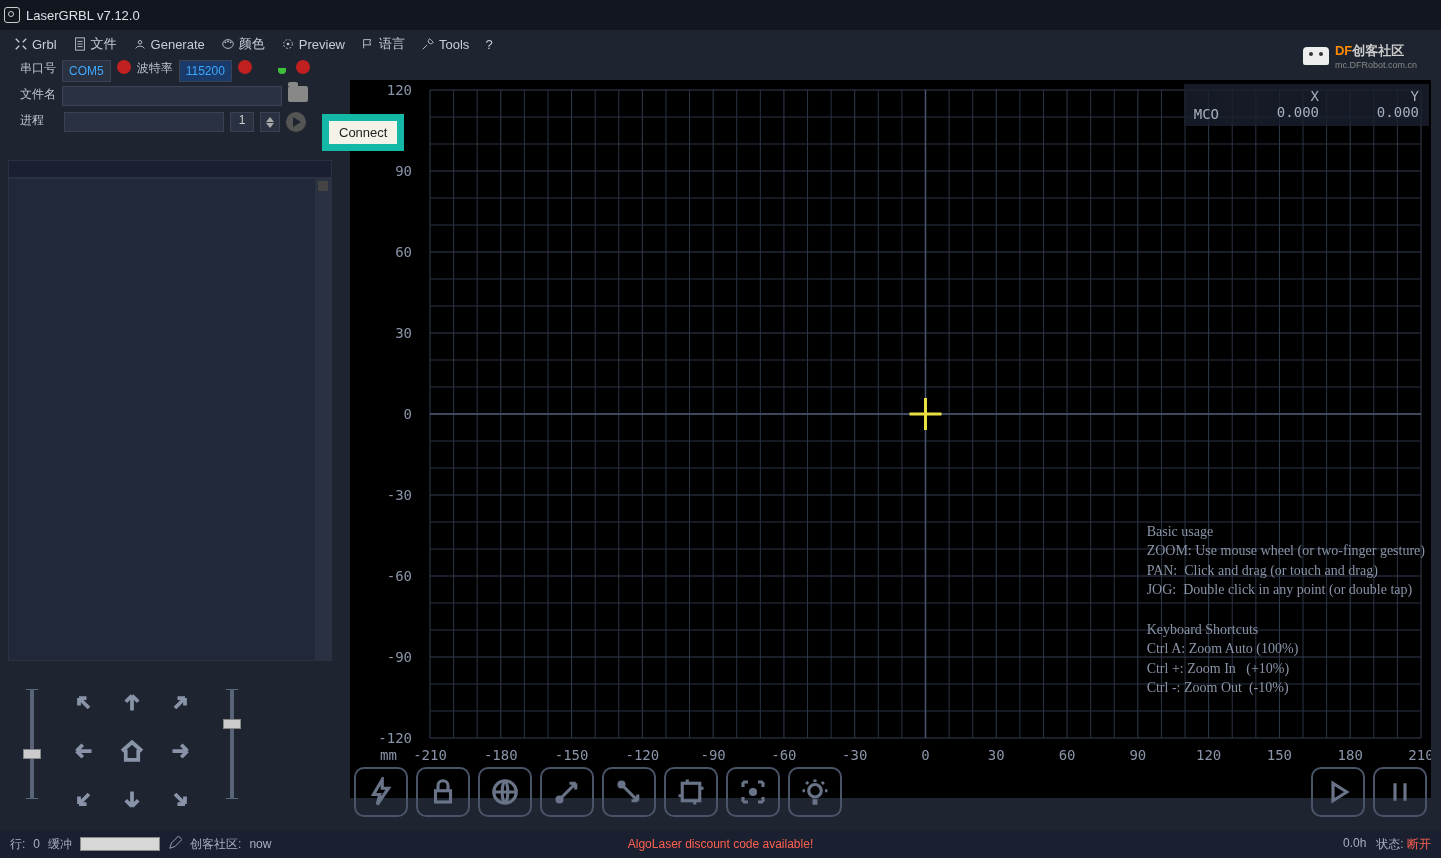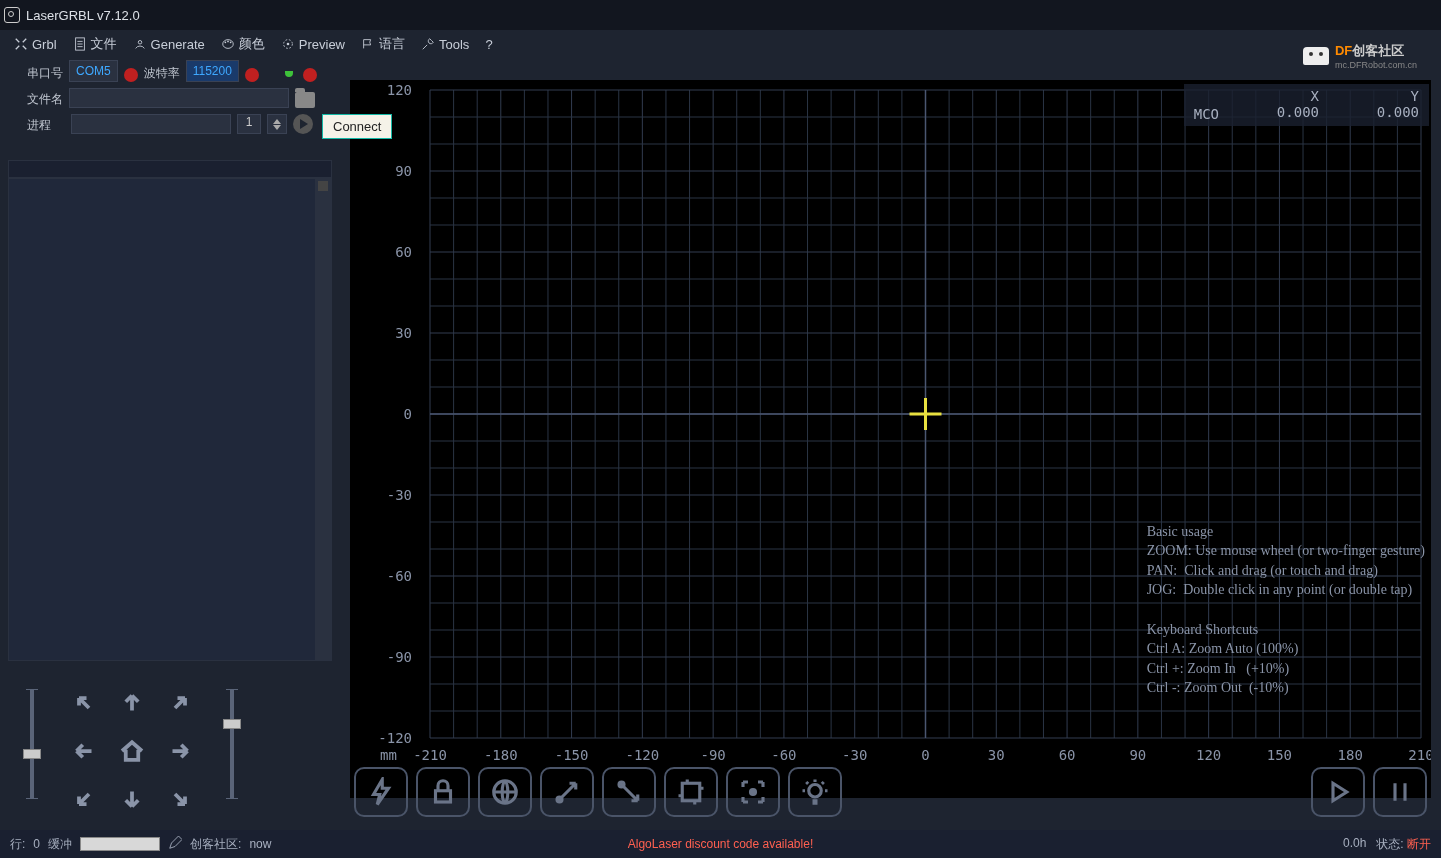--- a/index.html
+++ b/index.html
@@ -45,22 +45,22 @@
   height: 28px;
   display: flex; align-items: center;
   gap: 16px;
   padding: 0 14px;
   color: #c8ced8;
 }
 .menu-item { display:flex; align-items:center; gap:4px; cursor:pointer; }
 .menu-item svg { width:14px; height:14px; fill:#c8ced8; }
 
 .toolbar-row {
-  display:flex; align-items:flex-end; gap:6px;
-  padding: 2px 27px;
+  display:flex; align-items:flex-start; gap:6px;
+  padding: 2px 20px;
   height: 26px;
 }
 .lbl { color:#c0c6d0; font-size:12px; }
 .combo {
   background:#2a3140; color:#3ea8ff; padding:1px 6px; height:22px;
   font-size:12px; display:inline-flex; align-items:center;
   border:1px solid #3a4254;
 }
 .combo-red-dot { width:14px; height:14px; background:#c02020; border-radius:50%; display:inline-block; }
 .green-plug { color:#3ec23a; font-size:14px; }
@@ -77,21 +77,21 @@
 .spinner .down { border-top:5px solid #aaa; }
 .play-circ {
   width:20px; height:20px; border-radius:50%; background:#555; display:flex; align-items:center; justify-content:center;
 }
 .play-circ::after { content:''; width:0;height:0; border-top:5px solid transparent; border-bottom:5px solid transparent; border-left:8px solid #1e2430; margin-left:2px; }
 .folder-icon { width:20px; height:16px; background:#888; border-radius:2px; position:relative; }
 .folder-icon::before { content:''; position:absolute; top:-4px; left:0; width:10px; height:4px; background:#888; border-radius:2px 2px 0 0; }
 
 .tooltip {
   position:absolute; left:322px; top:114px;
-  background:#f5f2e8; color:#222; border:1px solid #14b8a6;
+  background:#f5f2e8; color:#222; border:7px solid #14b8a6;
   padding:4px 10px; font-size:13px; z-index:50;
 }
 
 .left-panel {
   position:absolute; left:0; top:160px; width:340px; bottom:195px;
   padding: 0 8px;
 }
 .gcode-header {
   background:#1a2030; color:#4a536a; font-size:12px; padding:2px 6px; height:18px;
   border:1px solid #2a3140;

